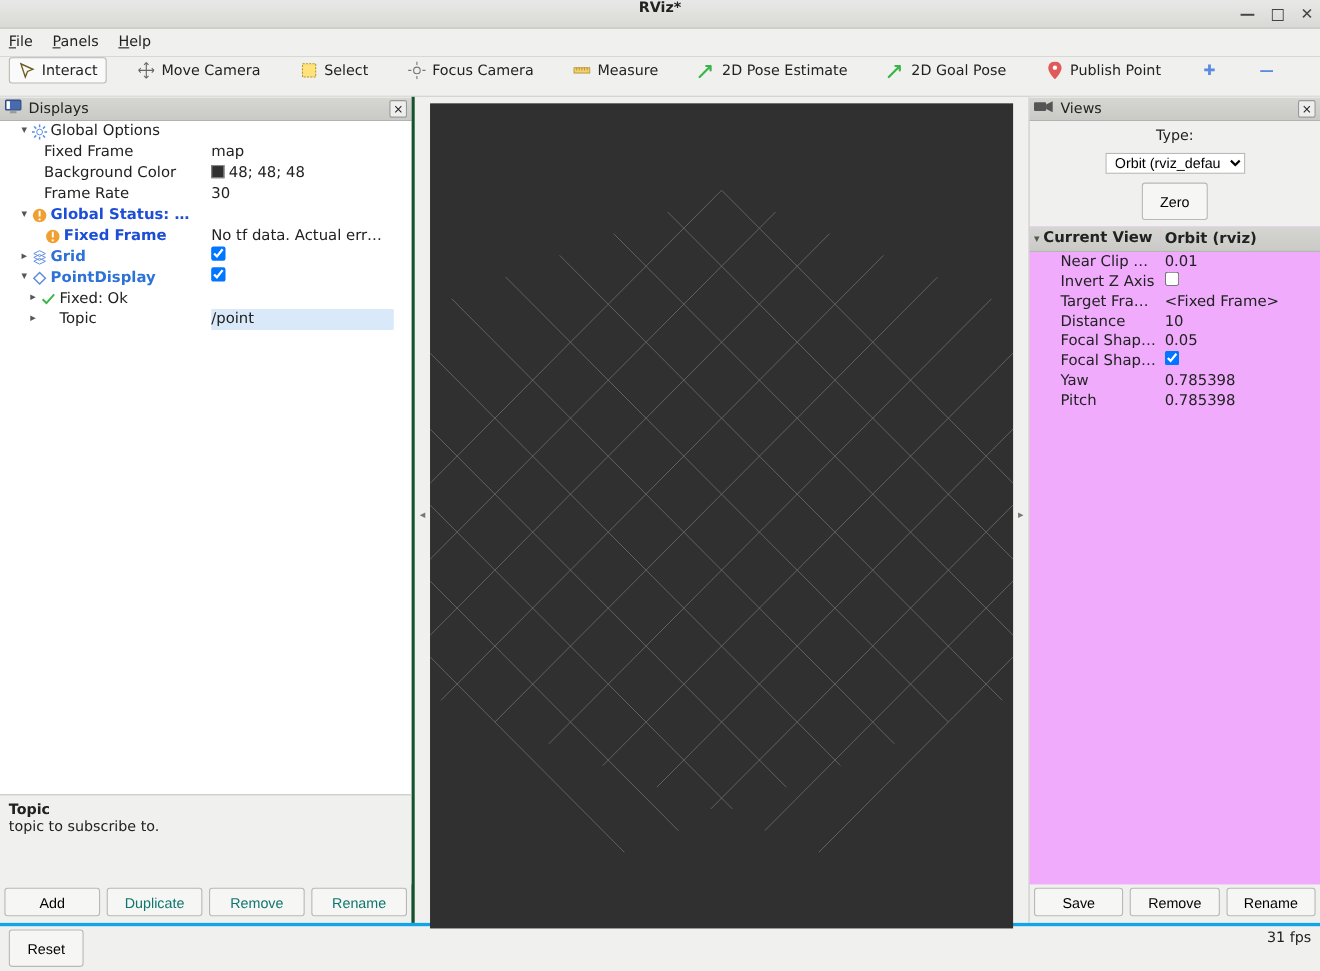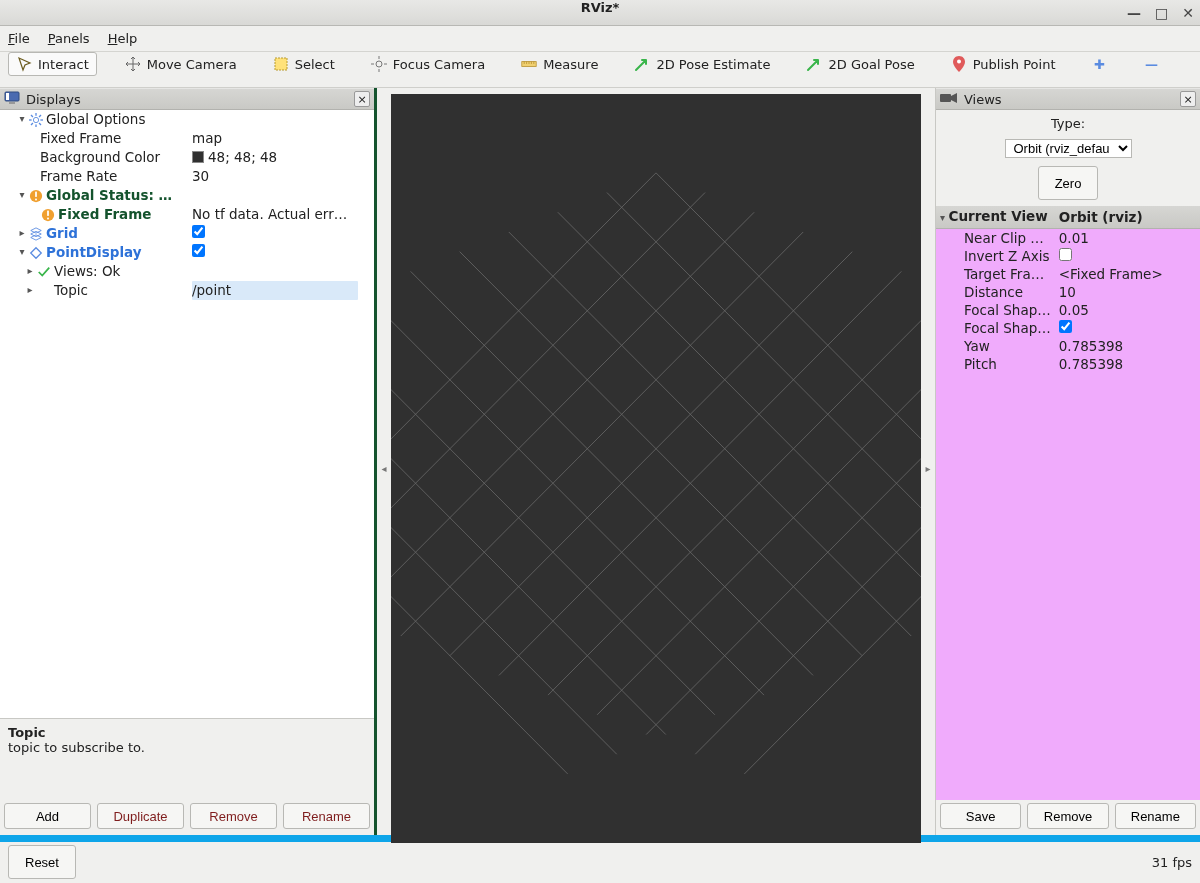--- a/index.html
+++ b/index.html
@@ -108,21 +108,21 @@
     width: 12px; display:inline-block; text-align:center;
     color: #555; font-size: 10px;
     transform: translateY(-1px);
   }
   .tree-row.collapsed .arrow::before { content: "▸"; }
   .tree-row.expanded .arrow::before { content: "▾"; }
   .tree-row .icon { width: 16px; height:16px; display:inline-flex; align-items:center; justify-content:center; margin-right:2px;}
   .tree-row .label { flex: 0 0 auto; }
   .tree-row .value { margin-left: auto; flex: 0 0 166px; }
   .link-blue { color: #2e72d8; font-weight: bold; }
-  .warn-orange { color: #14532d; font-weight: bold; }
+  .warn-orange { color: #1d4ed8; font-weight: bold; }
   .tree-row.selected .value {
     background: #d9e9f9;
     border-radius: 1px;
   }
   
   .swatch {
     width: 12px; height: 12px;
     display: inline-block;
     border: 1px solid #888;
     margin-right: 4px;
@@ -146,21 +146,21 @@
   }
   .btn {
     flex: 1;
     height: 26px;
     background: #f6f6f4;
     border: 1px solid #b8b8b4;
     border-radius: 3px;
     font-size: 13px;
     display:flex; align-items:center; justify-content:center;
   }
-  .btn[disabled] { color: #7f1d1d; }
+  .btn[disabled] { color: #0f766e; }
   
   .center {
     flex: 1;
     display: flex; flex-direction: column;
     min-width: 0;
     position: relative;
   }
   .viewport-wrap {
     flex:1;
     display:flex; align-items:stretch;
@@ -201,22 +201,22 @@
     text-align: left;
     font-weight: bold;
     padding: 1px 4px;
     border-bottom: 1px solid #b2b2ae;
   }
   .views-tree th:first-child { width: 44%; }
   .views-tree td { padding: 0 4px; white-space: nowrap; }
   .views-tree td.key { padding-left: 28px; }
   
   .footer {
-    border-top:7px solid #0ea5e9;
-    display:flex; align-items:center;
+    border-top:3px solid #0ea5e9;
+    display:flex; 
     padding: 3px 8px 4px 8px;
     gap: 8px;
   }
   .footer .spacer { flex:1; }
   .btn.small { flex: 0 0 auto; padding: 16px 16px; }
 </style>
 </head>
 <body>
 
 <div class="titlebar">
@@ -415,21 +415,21 @@
         <span class="label link-blue">PointDisplay</span>
         <span class="value"><input type="checkbox" class="cb" checked="" style=""></span>
       </div>
       <div class="tree-row collapsed" style="padding-left:24px">
         <span class="arrow"></span>
         <span class="icon">
           <svg width="14" height="14" viewBox="0 0 16 16">
               <path d="M2 8 L6 12 L14 3" stroke="#39b54a" stroke-width="2" fill="none"></path>
             </svg>
         </span>
-        <span class="label">Views: Ok</span>
+        <span class="label">Fixed: Ok</span>
       </div>
       <div class="tree-row collapsed selected" style="padding-left:24px">
         <span class="arrow"></span>
         <span class="icon"></span>
         <span class="label">Topic</span>
         <span class="value">/point</span>
       </div>
     </div>
 
     <div class="descbox">

